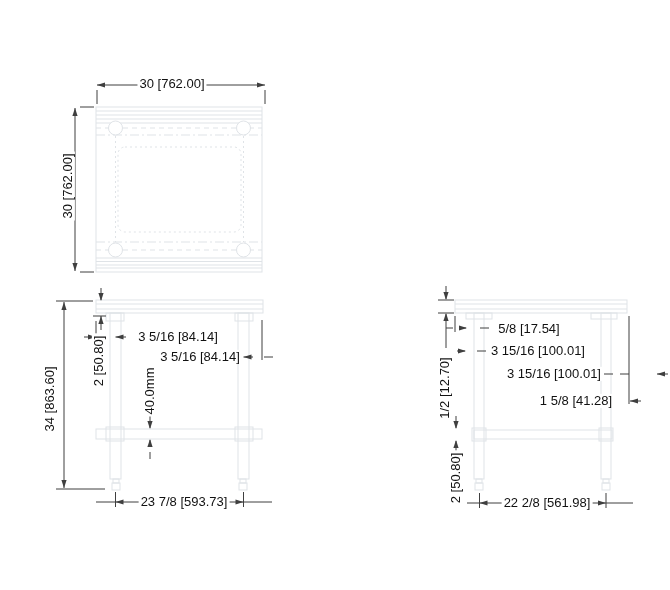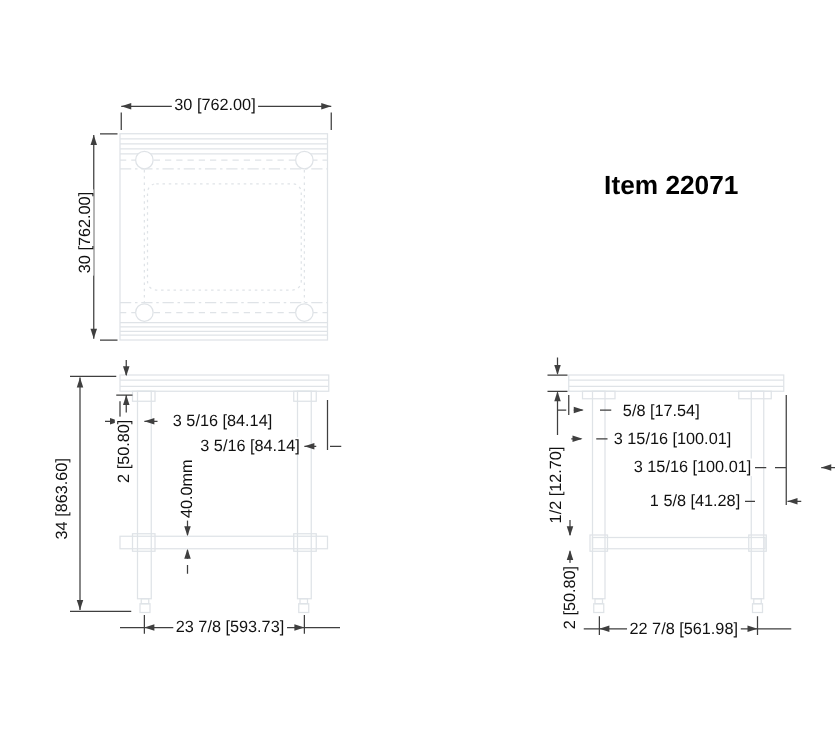--- a/index.html
+++ b/index.html
@@ -123,32 +123,31 @@
       <path d="M466,351 l-8,-2.6 v5.2 z"></path>
       <path d="M657,374 l8,-2.6 v5.2 z"></path>
       <path d="M630,401 l8,-2.6 v5.2 z"></path>
       <path d="M456,429 l-2.6,-8 h5.2 z"></path>
         <path d="M456,440 l-2.6,8 h5.2 z"></path>
       <path d="M479.5,503 l8,-2.6 v5.2 z"></path>
         <path d="M606,503 l-8,-2.6 v5.2 z"></path>
     </g>
   </svg>
 
-  <div class="item" style="left:537px;top:149px">Item 22071</div>
 
   <span class="dim" style="left:172px;top:84px">30 [762.00]</span>
   <span class="dim v" style="left:68px;top:186px">30 [762.00]</span>
 
   <span class="dim v" style="left:50px;top:399px">34 [863.60]</span>
   <span class="dim v" style="left:99px;top:361px">2 [50.80]</span>
   <span class="dim" style="left:178px;top:337px">3 5/16 [84.14]</span>
   <span class="dim" style="left:200px;top:357px">3 5/16 [84.14]</span>
   <span class="dim v" style="left:150px;top:391px">40.0mm</span>
   <span class="dim" style="left:184px;top:502px">23 7/8 [593.73]</span>
 
   <span class="dim v" style="left:445px;top:388px">1/2 [12.70]</span>
   <span class="dim" style="left:529px;top:329px">5/8 [17.54]</span>
   <span class="dim" style="left:538px;top:351px">3 15/16 [100.01]</span>
   <span class="dim" style="left:554px;top:374px">3 15/16 [100.01]</span>
-  <span class="dim" style="left:556px;top:401px">1 5/8 [41.28]</span>
+  <span class="dim" style="left:576px;top:401px">1 5/8 [41.28]</span>
   <span class="dim v" style="left:456px;top:478px">2 [50.80]</span>
-  <span class="dim" style="left:547px;top:503px">22 7/8 [561.98]</span>
+  <span class="dim" style="left:547px;top:503px">22 2/8 [561.98]</span>
 </div>
 
 </body></html>

